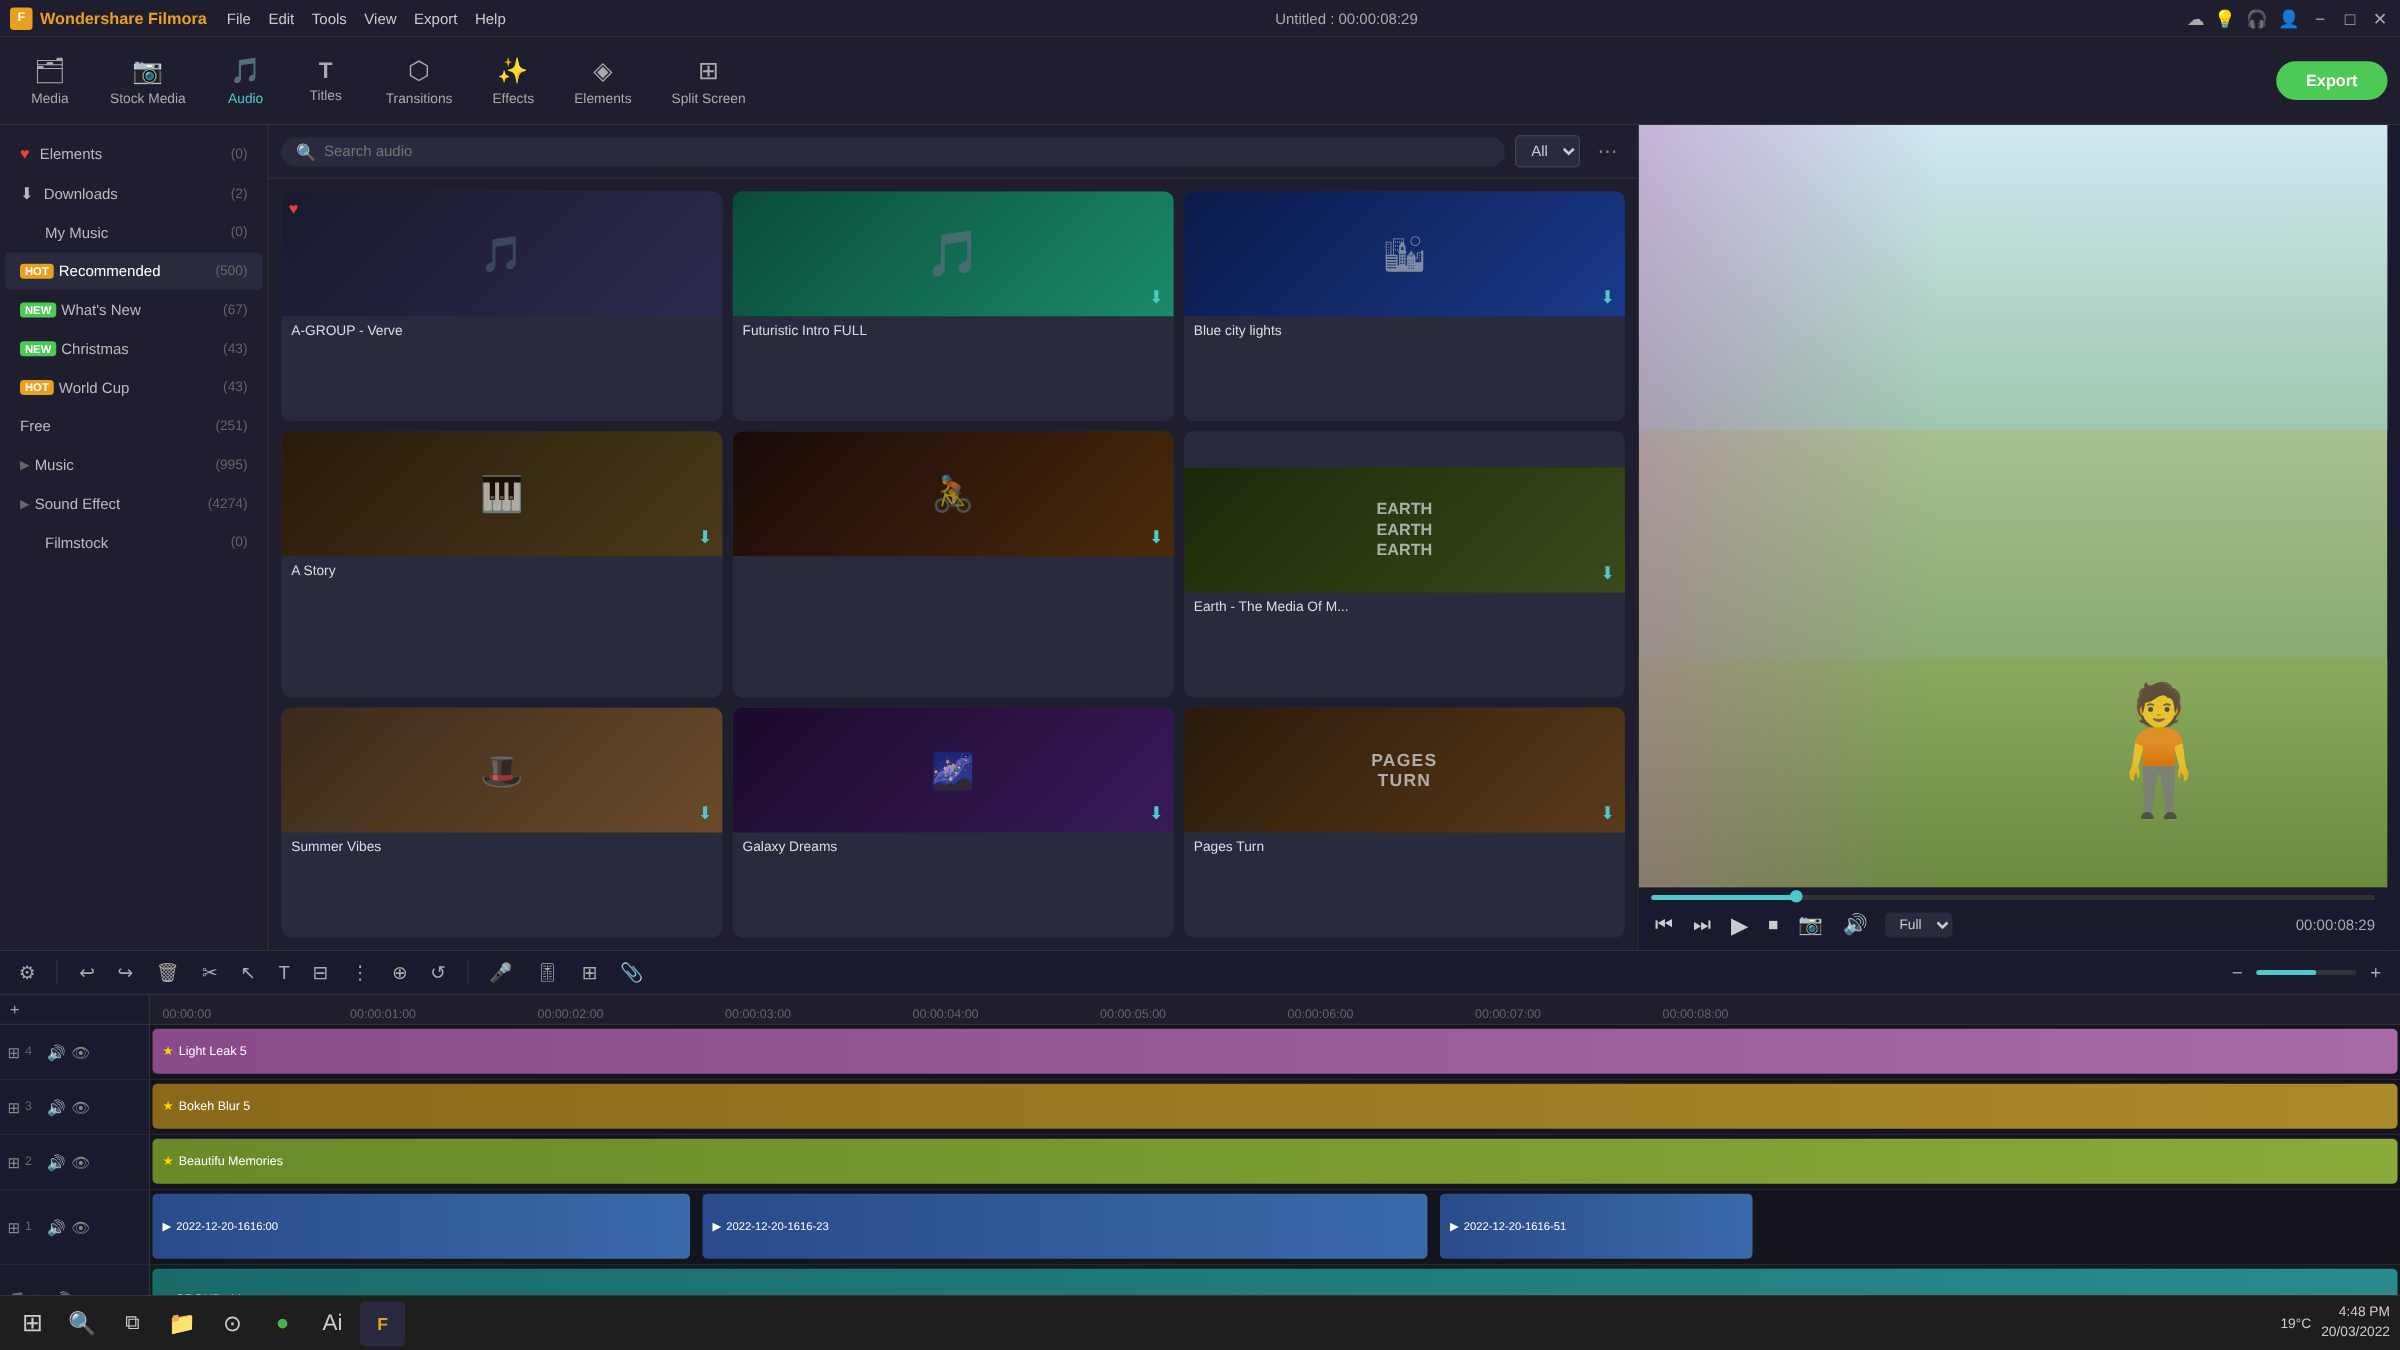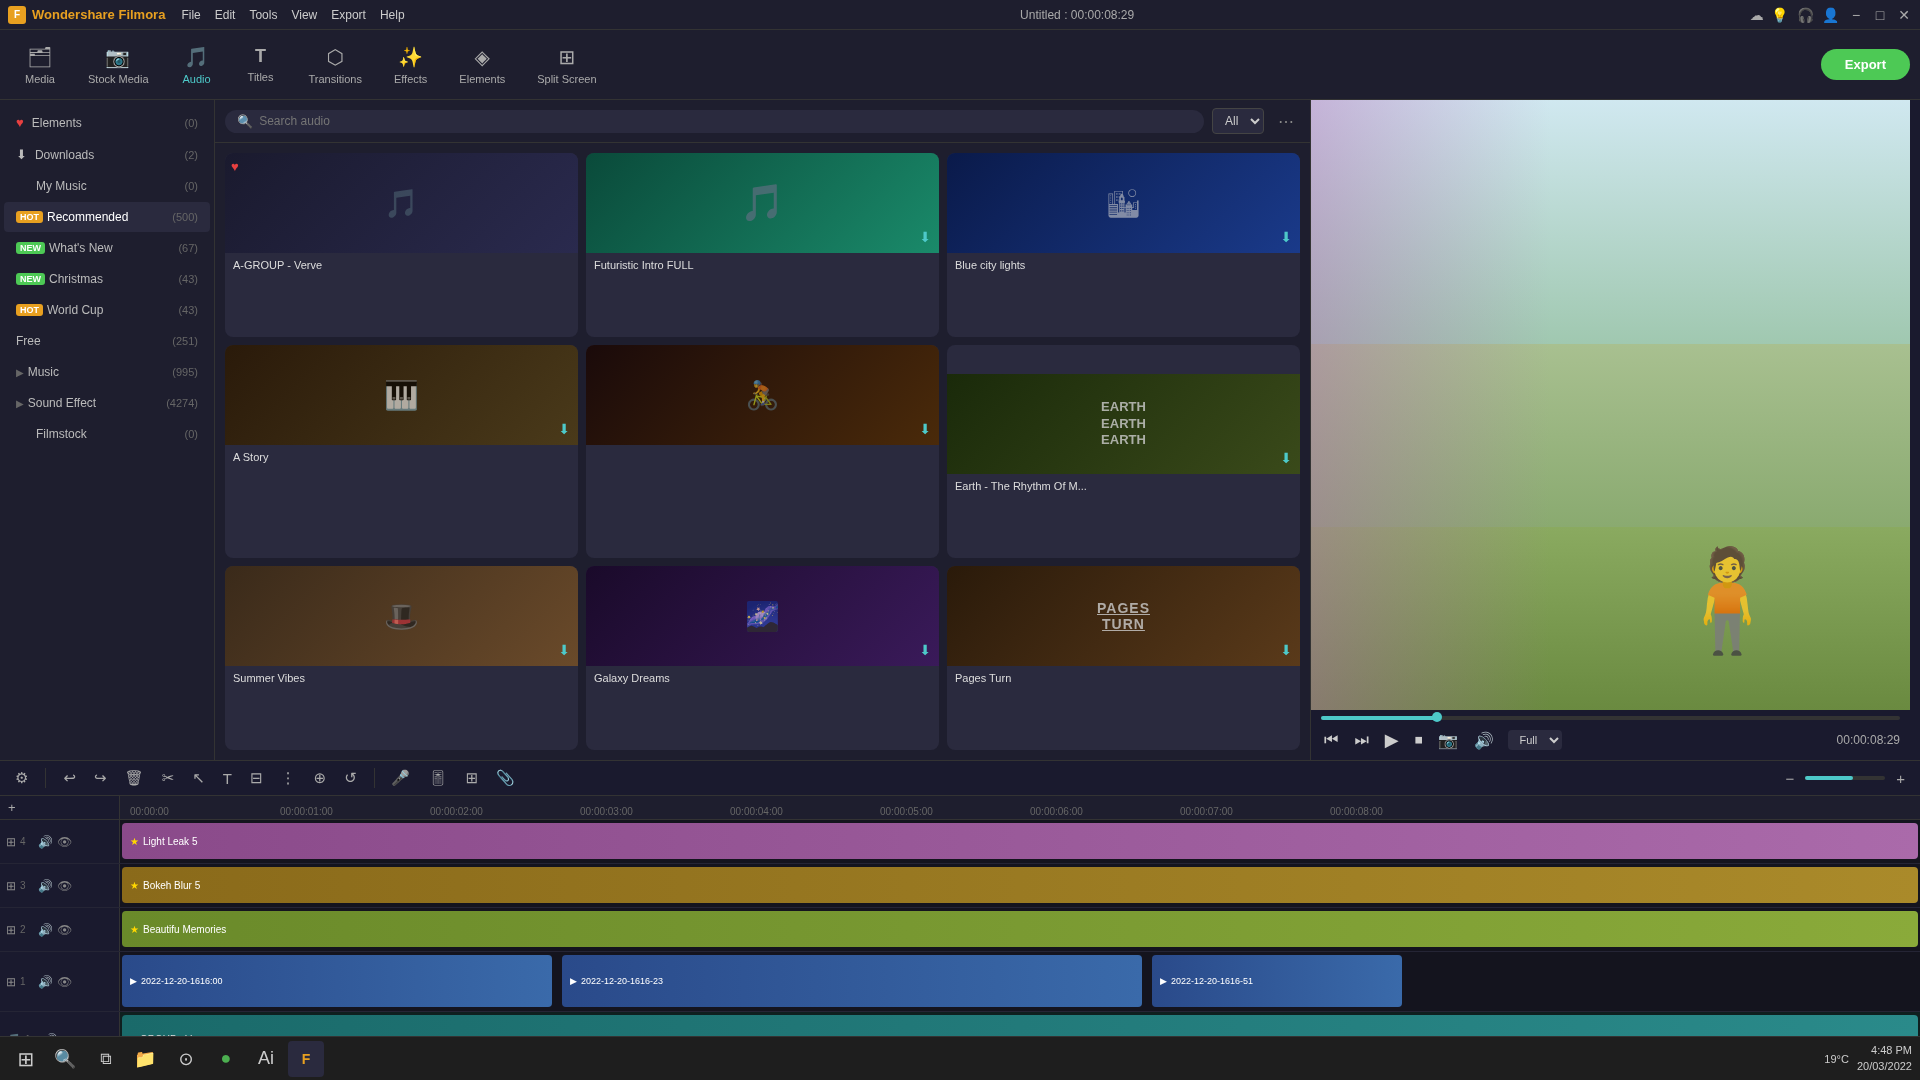--- a/index.html
+++ b/index.html
@@ -272,21 +272,21 @@
       font-size: 13px;
     }
     .thumb-agroup { background: linear-gradient(135deg, #1a1a2e, #2a2a4e); }
     .thumb-futuristic { background: linear-gradient(135deg, #0a4a3a, #1a8a6a); }
     .thumb-blue-city { background: linear-gradient(135deg, #0a1a4a, #1a3a8a); }
     .thumb-a-story { background: linear-gradient(135deg, #2a1a0a, #4a3a1a); }
     .thumb-move-on { background: linear-gradient(135deg, #1a0a0a, #4a2a0a); }
     .thumb-earth { background: linear-gradient(135deg, #1a2a0a, #3a4a1a); margin-top: 29px; }
     .thumb-hat { background: linear-gradient(135deg, #3a2a1a, #6a4a2a); }
     .thumb-galaxy { background: linear-gradient(135deg, #1a0a2a, #3a1a5a); }
-    .thumb-pages { background: linear-gradient(135deg, #2a1a0a, #5a3a1a); text-decoration: underline; }
+    .thumb-pages { background: linear-gradient(135deg, #2a1a0a, #5a3a1a); }
 
     
     .preview-area {
       width: 600px;
       background: #111;
       border-left: 1px solid #333;
       display: flex;
       flex-direction: column;
     }
     .video-preview {
@@ -713,21 +713,21 @@
           <span style="font-size:28px;opacity:0.6">🚴</span>
           <span class="download-icon">⬇</span>
         </div>
       </div>
 
       <div class="audio-card">
         <div class="card-thumb thumb-earth">
           <div style="font-size:13px;font-weight:900;color:#ccc;text-align:center;line-height:1.3;opacity:0.8">EARTH<br>EARTH<br>EARTH</div>
           <span class="download-icon">⬇</span>
         </div>
-        <div class="card-title">Earth - The Rhythm Of M...</div>
+        <div class="card-title">Earth - The Media Of M...</div>
       </div>
 
       <div class="audio-card">
         <div class="card-thumb thumb-hat">
           <span style="font-size:28px;opacity:0.7">🎩</span>
           <span class="download-icon">⬇</span>
         </div>
         <div class="card-title">Summer Vibes</div>
       </div>
 

